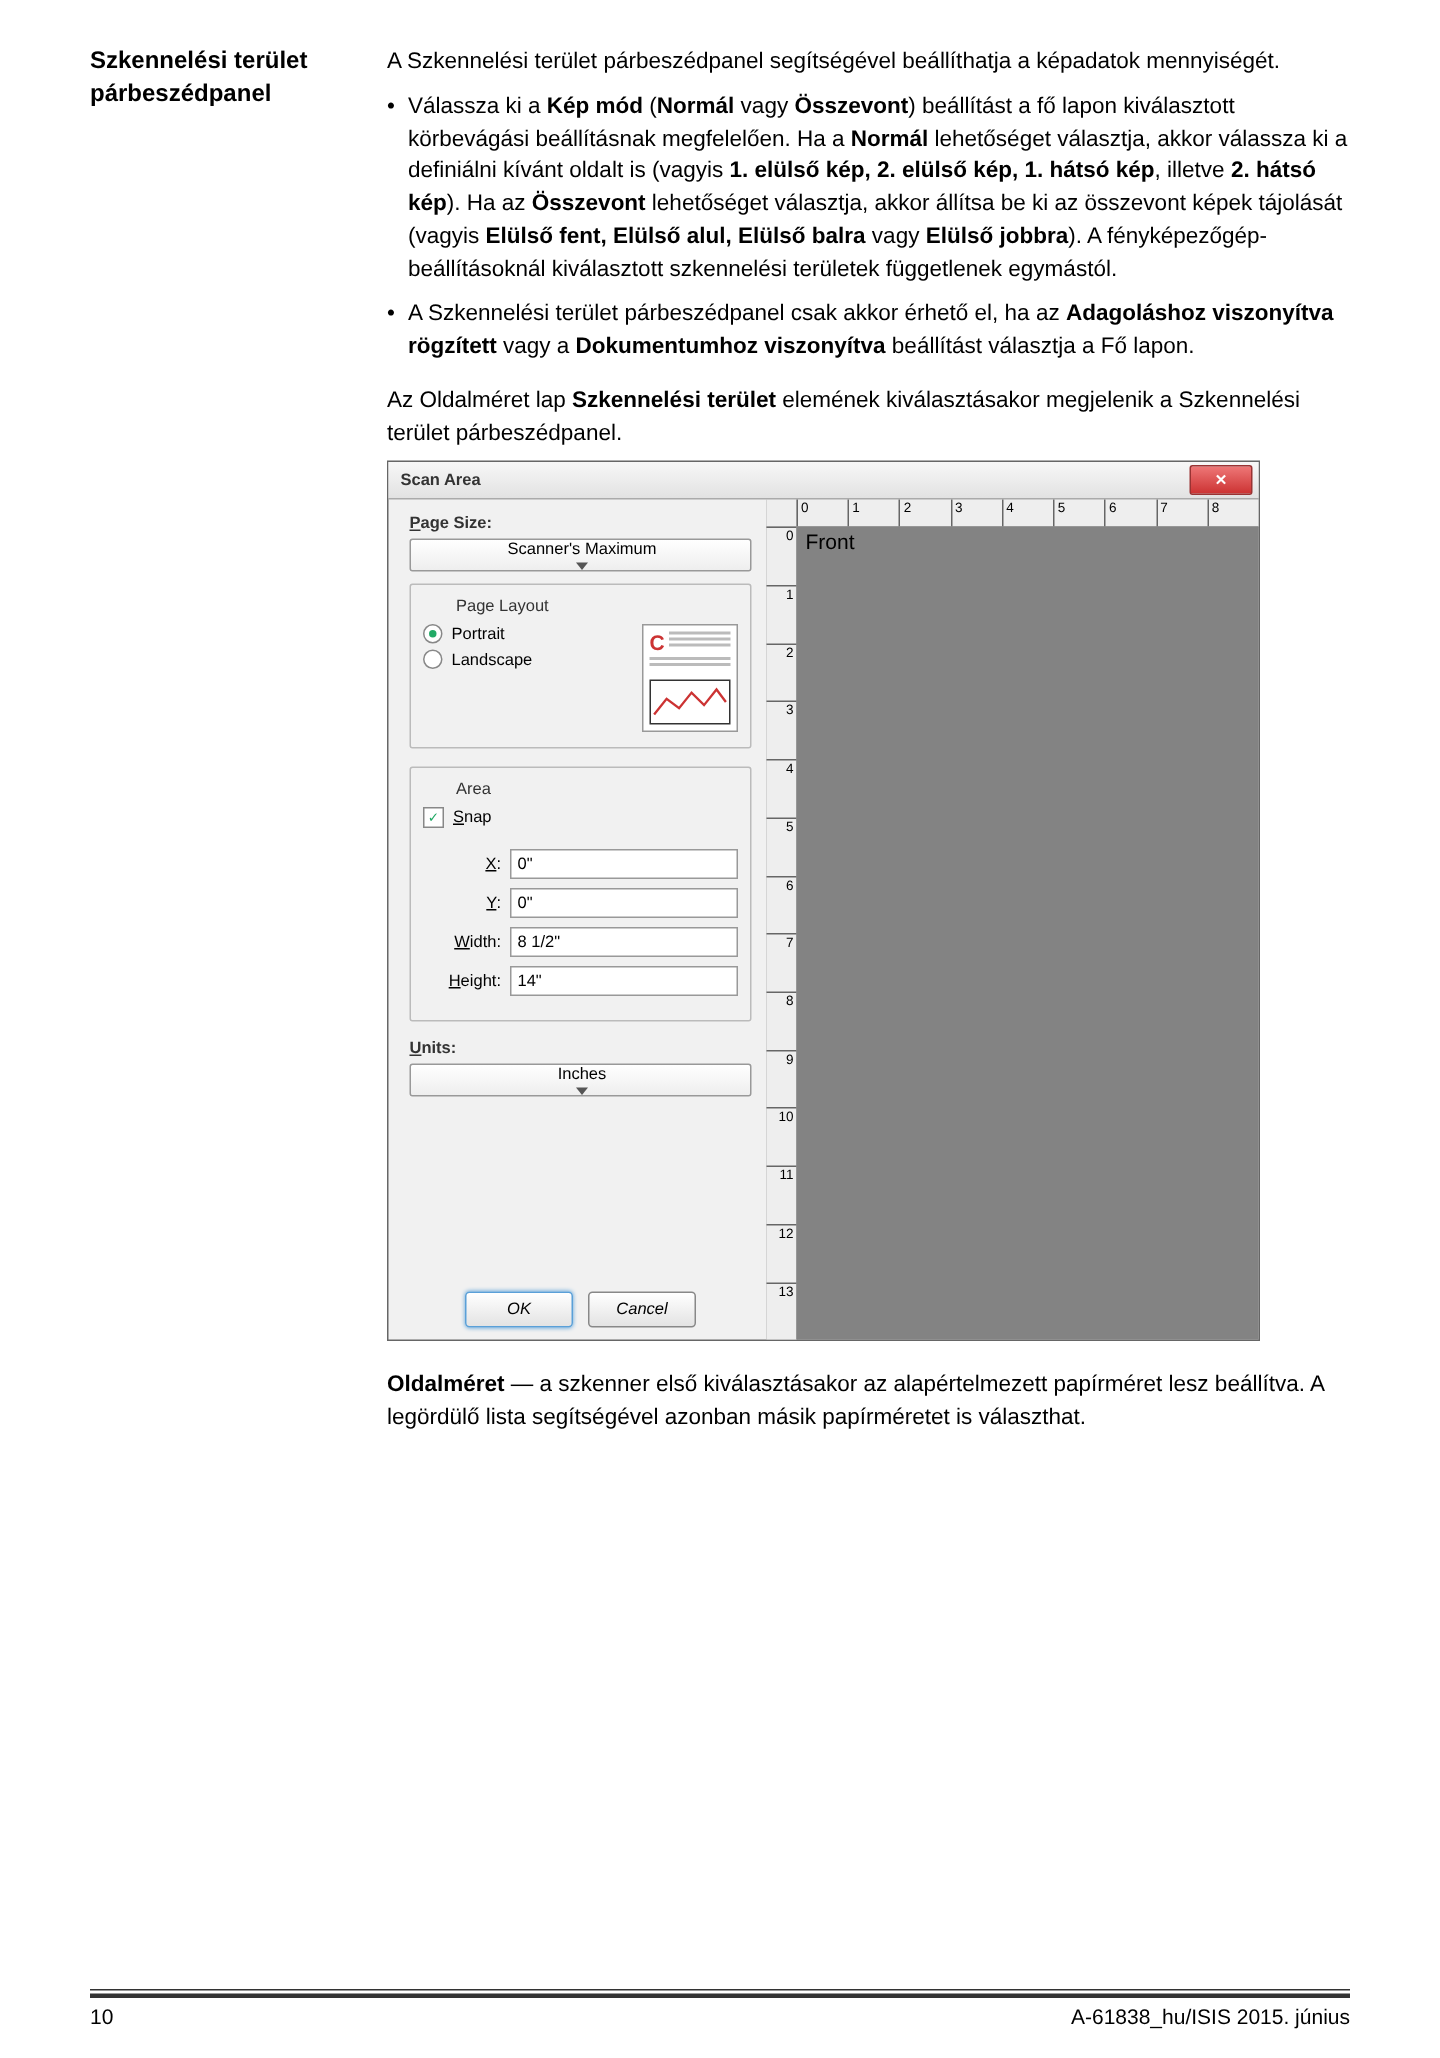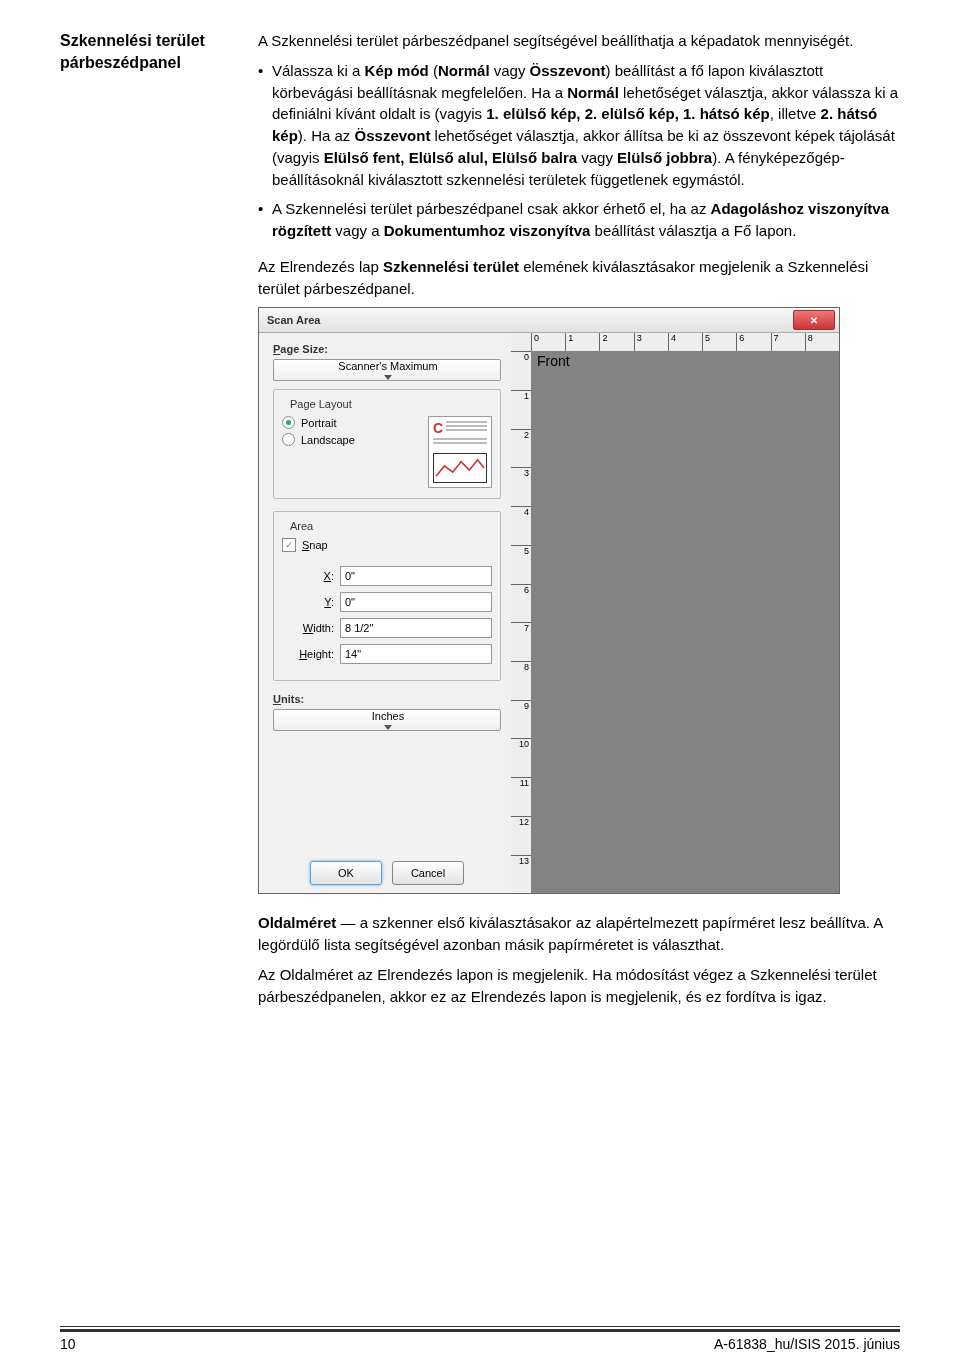--- a/index.html
+++ b/index.html
@@ -137,21 +137,21 @@
   .group {
     border: 1px solid #bbb;
     border-radius: 2px;
     padding: 8px 8px 10px 8px;
     margin-bottom: 12px;
     background: #f1f1f1;
   }
   .group-title {
     font-size: 11px;
     color: #333;
-    margin: -14px 0 6px 4px;
+    margin: -14px 0 6px 18px;
     background: #f1f1f1;
     display: inline-block;
     padding: 0 4px;
   }
   .radio-row {
     display: flex;
     align-items: center;
     gap: 6px;
     margin-bottom: 4px;
     font-size: 11px;
@@ -249,20 +249,21 @@
   .dbtn {
     width: 70px;
     height: 22px;
     background: linear-gradient(#fff,#e3e3e3);
     border: 1px solid #888;
     border-radius: 3px;
     font-size: 11px;
     display:flex;
     align-items:center;
     justify-content:center;
+    font-style:italic;
   }
   .dbtn.primary {
     border-color: #5aa0d8;
     box-shadow: 0 0 3px #5aa0d8;
   }
 
   
   .ruler-h {
     position: absolute;
     top: 0;
@@ -379,21 +380,21 @@
       </div>
 
       <div class="bullet">
         <div class="dot">•</div>
         <div class="bt">
           <span>A Szkennelési terület párbeszédpanel csak akkor érhető el, ha az </span><span class="bold">Adagoláshoz viszonyítva rögzített</span><span> vagy a </span><span class="bold">Dokumentumhoz viszonyítva</span><span> beállítást választja a Fő lapon.</span>
         </div>
       </div>
 
       <p style="margin-top:14px;">
-        <span>Az Elrendezés lap </span><span class="bold">Szkennelési terület</span><span> elemének kiválasztásakor megjelenik a Szkennelési terület párbeszédpanel.</span>
+        <span>Az Oldalméret lap </span><span class="bold">Szkennelési terület</span><span> elemének kiválasztásakor megjelenik a Szkennelési terület párbeszédpanel.</span>
       </p>
 
       <div class="dialog-shot">
         <div class="dtitlebar">
           <span class="title">Scan Area</span>
           <div class="close-btn">
             <span>✕</span>
           </div>
         </div>
         <div class="dbody">
@@ -522,21 +523,20 @@
             </div>
           </div>
         </div>
       </div>
 
       <p>
         <span class="bold">Oldalméret</span><span> — a szkenner első kiválasztásakor az alapértelmezett papírméret lesz beállítva. A legördülő lista segítségével azonban másik papírméretet is választhat.</span>
       </p>
 
       <div class="note-row">
-        <div class="ntxt">Az Oldalméret az Elrendezés lapon is megjelenik. Ha módosítást végez a Szkennelési terület párbeszédpanelen, akkor ez az Elrendezés lapon is megjelenik, és ez fordítva is igaz.</div>
       </div>
 
     </div>
   </div>
 
   <div class="footer">
     <div class="bar2"></div>
     <span>10</span>
     <span>A-61838_hu/ISIS  2015. június</span>
   </div>

